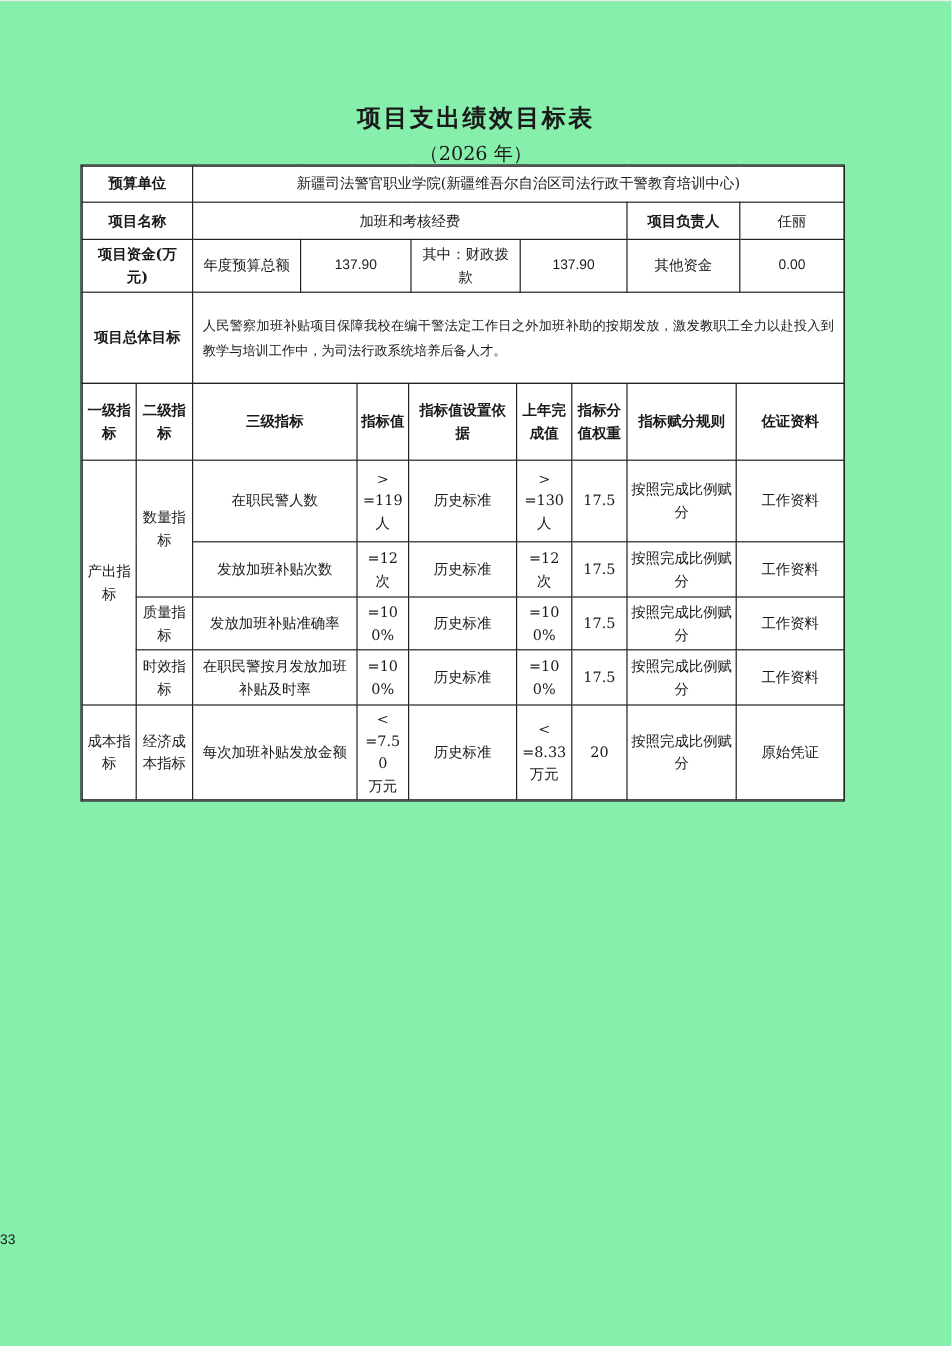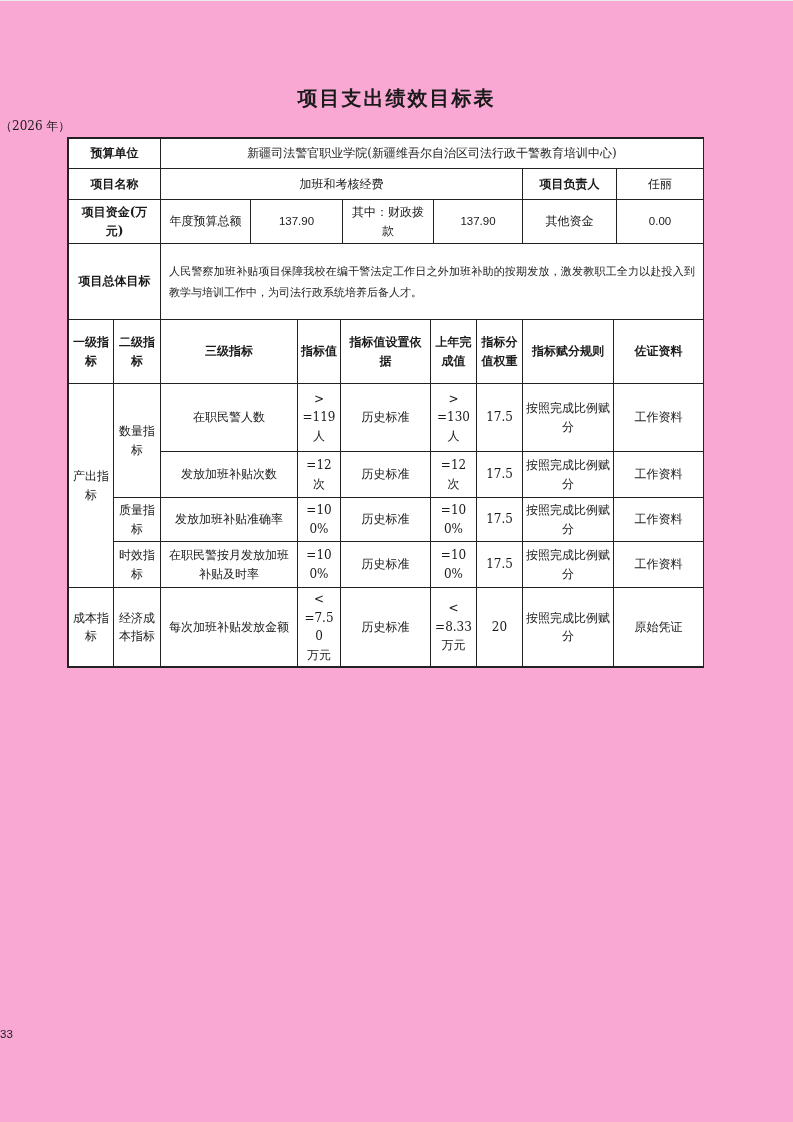--- a/index.html
+++ b/index.html
@@ -4,33 +4,34 @@
 <style>
   html, body { margin: 0; padding: 0; background: #ffffff; }
   body {
     width: 793px; height: 1122px;
     font-family: "DejaVu Serif", "Liberation Serif", serif;
     color: #1a1a1a;
   }
   .page {
     position: relative;
     width: 793px; height: 1122px;
-    background: #f9a8d4;
+    background: #86efac;
     border-top: 1px solid #ececec;
     box-sizing: border-box;
     overflow: hidden;
   }
   .doc-title {
     position: absolute; top: 84px; left: 0; width: 100%;
     text-align: center;
     font-size: 20px; font-weight: bold; letter-spacing: 2px;
   }
   .doc-subtitle {
     position: absolute; top: 117px; left: 0; width: 100%;
-    font-size: 12px;
+    text-align: center;
+    font-size: 16px;
   }
   .table-wrap {
     position: absolute; top: 137px; left: 68px; width: 635px;
     box-shadow: 0 0 0 1px #222222;
     background: #ffffff;
   }
   table {
     border-collapse: collapse;
     table-layout: fixed;
     width: 635px;

